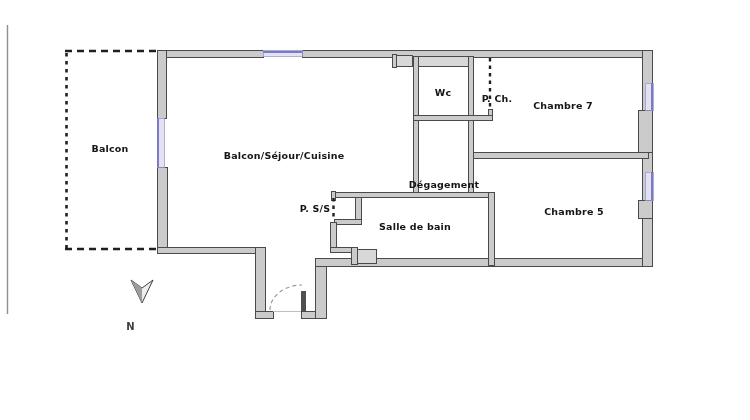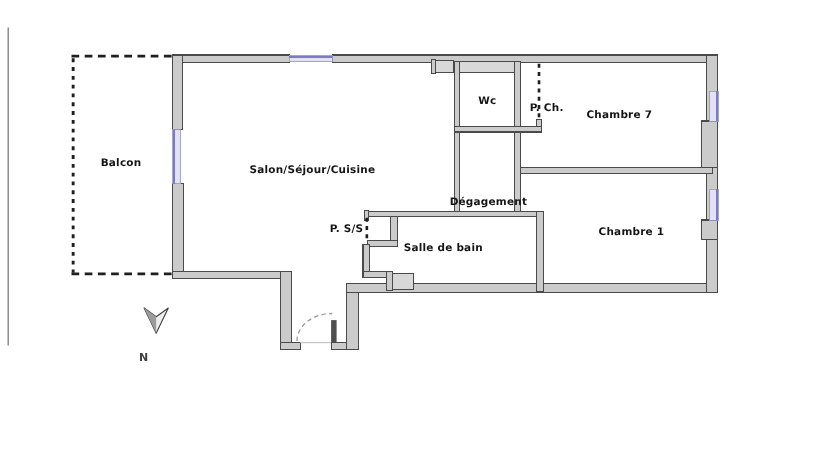--- a/index.html
+++ b/index.html
@@ -88,22 +88,22 @@
       <rect x="301" y="291" width="5" height="20" fill="#4f4f4f"></rect>
     </g>
 
     <g>
       <polygon points="131,280 142,288 153,280 142,303" fill="#ededed" stroke="#3f3f3f" stroke-width="1" stroke-linejoin="round"></polygon>
       <polygon points="131,280 142,288 142,303" fill="#9c9c9c"></polygon>
     </g>
   </svg>
 
   <div class="label" style="left:110px;top:148px">Balcon</div>
-  <div class="label" style="left:284px;top:155px">Salon/Séjour/Cuisine</div>
+  <div class="label" style="left:284px;top:155px">Balcon/Séjour/Cuisine</div>
   <div class="label" style="left:443px;top:92px">Wc</div>
   <div class="label" style="left:497px;top:98px">P. Ch.</div>
   <div class="label" style="left:563px;top:105px">Chambre 7</div>
   <div class="label" style="left:444px;top:184px">Dégagement</div>
   <div class="label" style="left:315px;top:208px">P. S/S</div>
-  <div class="label" style="left:403px;top:226px">Salle de bain</div>
-  <div class="label" style="left:574px;top:211px">Chambre 1</div>
+  <div class="label" style="left:415px;top:226px">Salle de bain</div>
+  <div class="label" style="left:574px;top:211px">Chambre 5</div>
   <div class="label compass" style="left:131px;top:326px">N</div>
 </div>
 
 </body></html>

